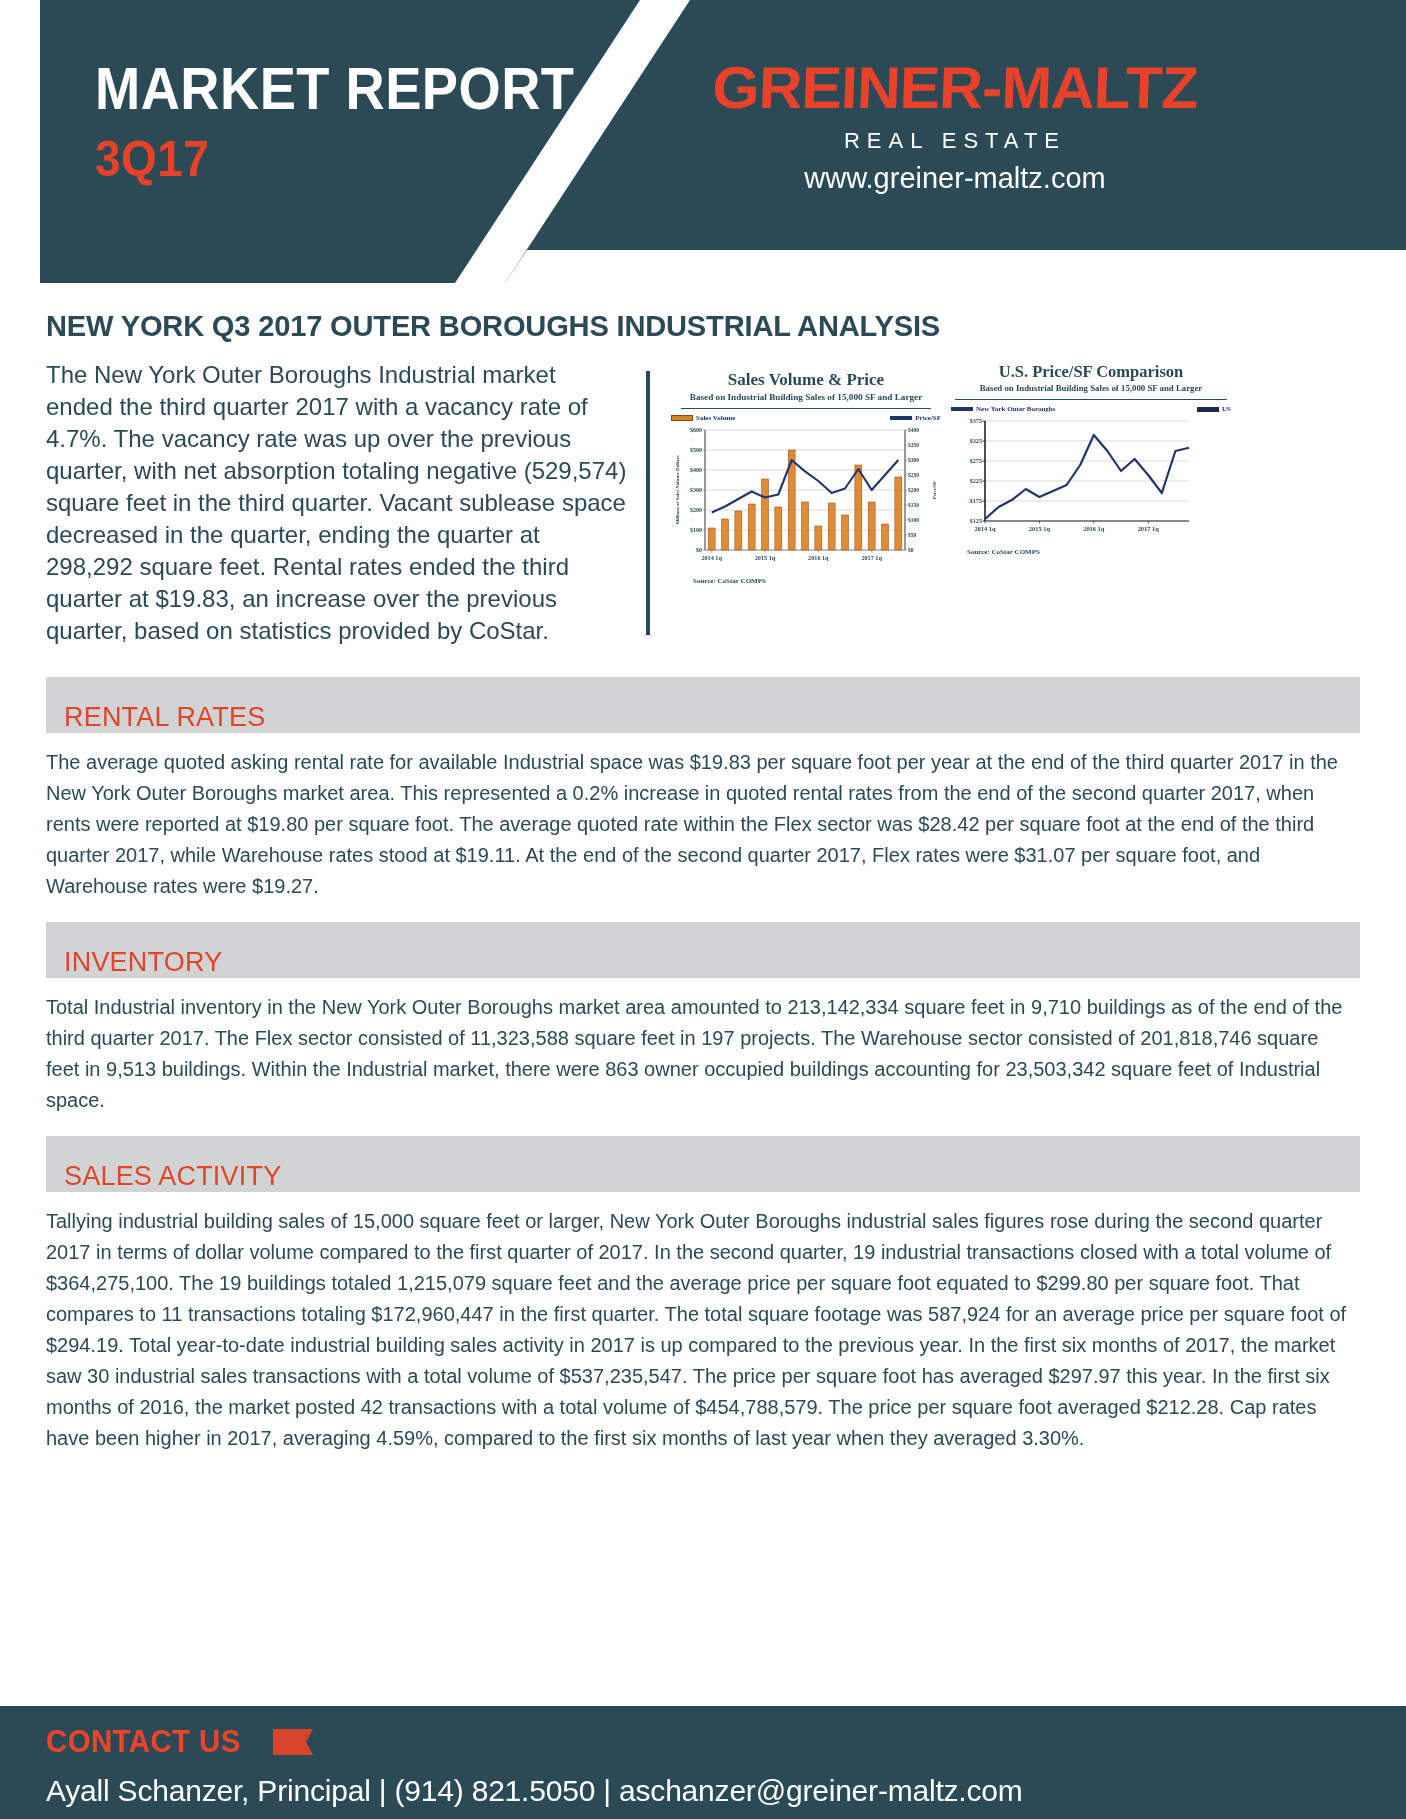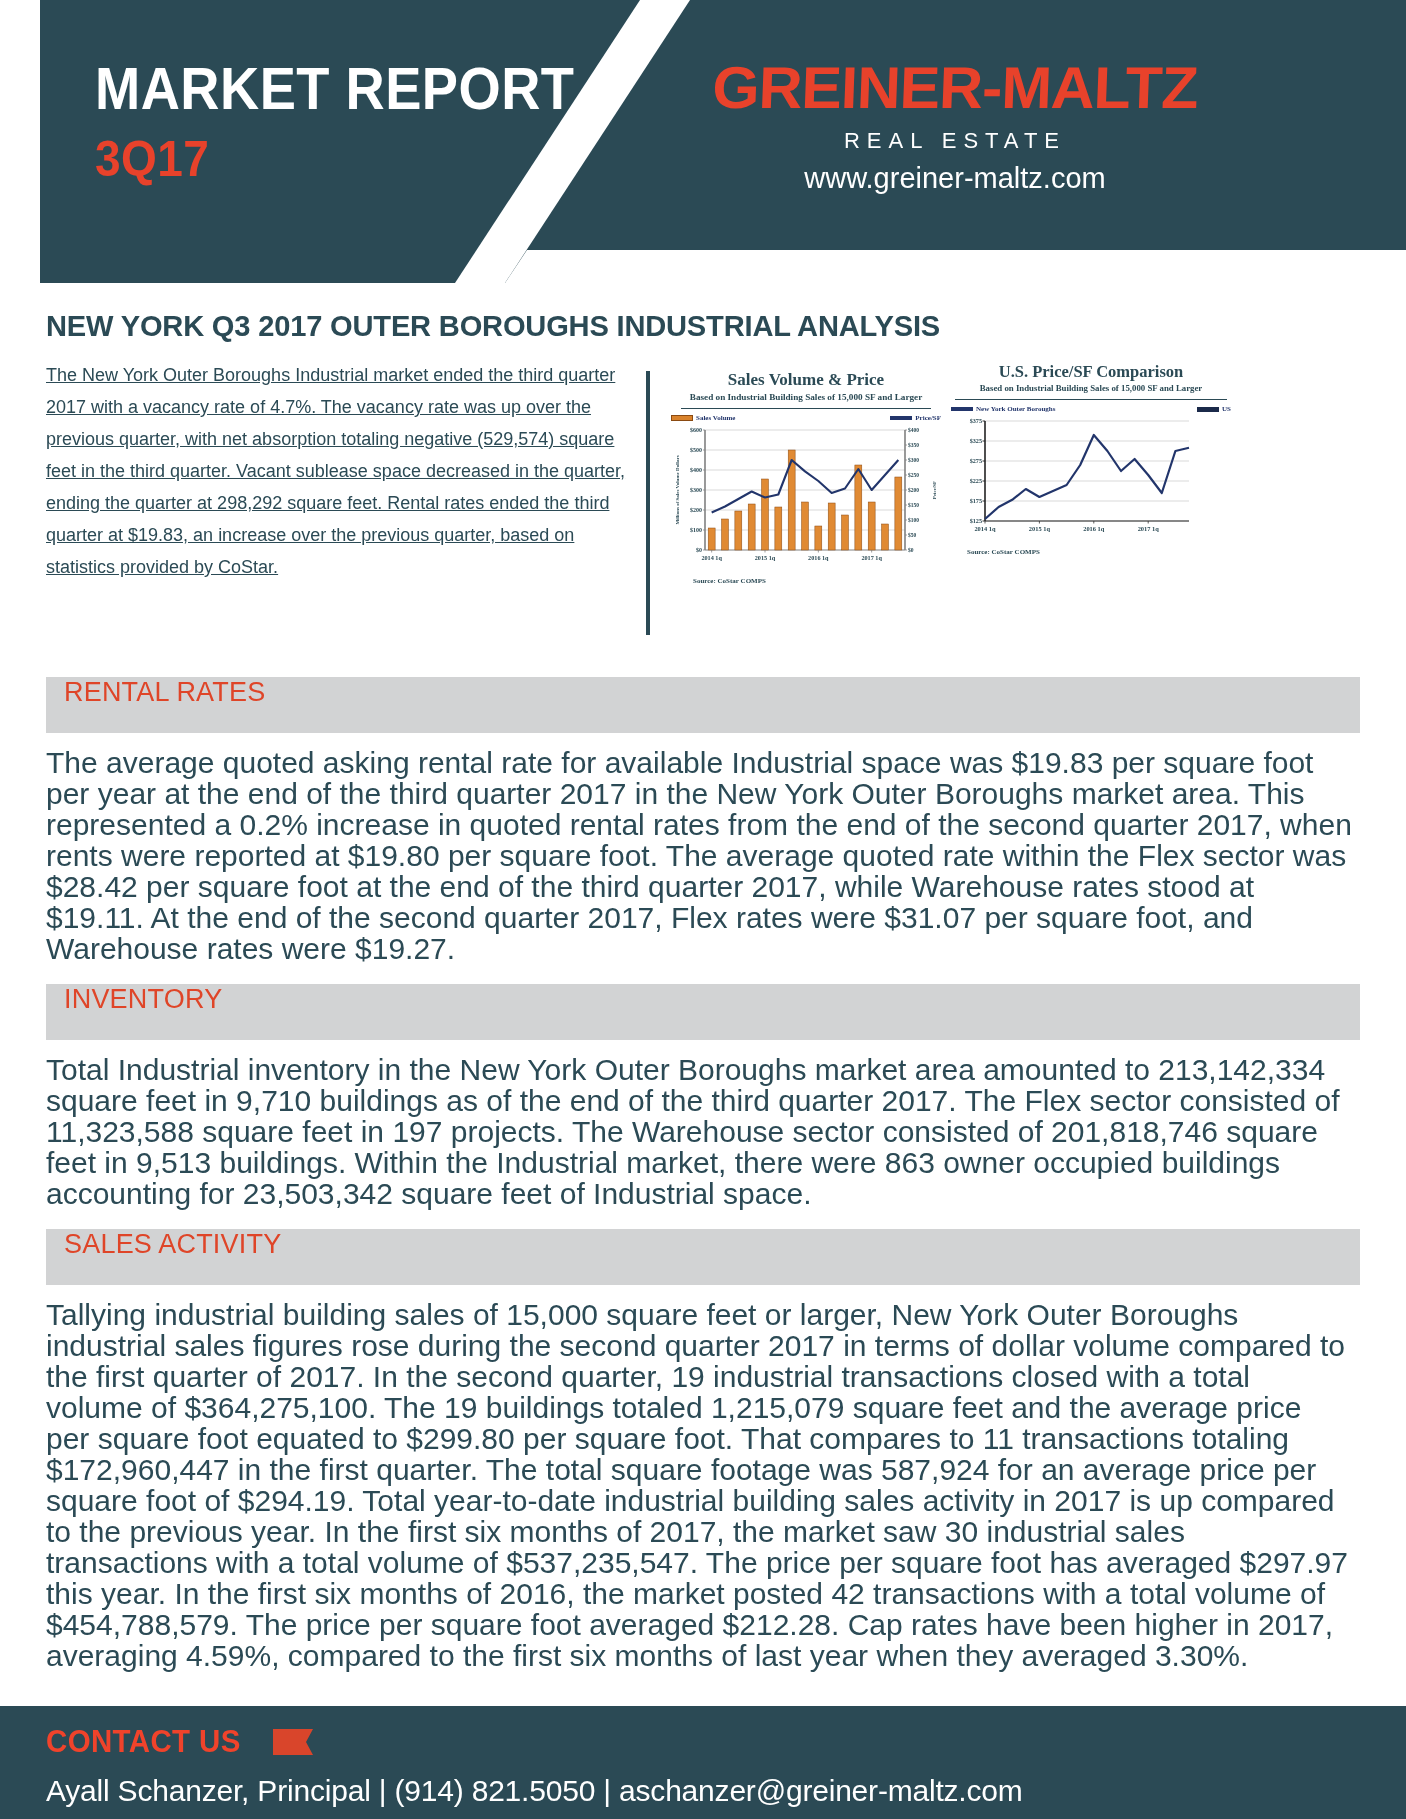--- a/index.html
+++ b/index.html
@@ -106,25 +106,24 @@
     transform-origin:left center;
   }
 
   .intro-row {
     display:flex;
     margin:16px 0 0 46px;
     width:1320px;
   }
   .intro-text {
     width:600px;
-    font-size:18px;
+    font-size:24px;
     line-height:32px;
     color:#2b4a55;
     padding-right:18px;
-    text-decoration:underline;
   }
   .intro-divider {
     width:4px;
     background:#2b4a55;
     margin:12px 16px 14px 0;
     align-self:stretch;
   }
   .charts-area {
     position:relative;
     flex:1;
@@ -185,32 +184,32 @@
     margin-left:22px;
   }
   .chart-source.c2 { margin-left:16px; }
 
   
   .section-bar {
     background:#d2d3d4;
     height:56px;
     margin:0 46px 0 46px;
     display:flex;
-    align-items:flex-start;
+    align-items:flex-end;
     padding-left:18px;
   }
   .section-bar-title {
     color:#df4528;
     font-size:27px;
     font-weight:400;
     letter-spacing:0.2px;
   }
   .section-body {
     margin:14px 54px 0 46px;
-    font-size:30px;
+    font-size:20px;
     line-height:31px;
     color:#2b4a55;
   }
   .gap-md { height:28px; }
   .gap-sm { height:20px; }
 
   
   .footer {
     position:absolute;
     left:0; bottom:0;

